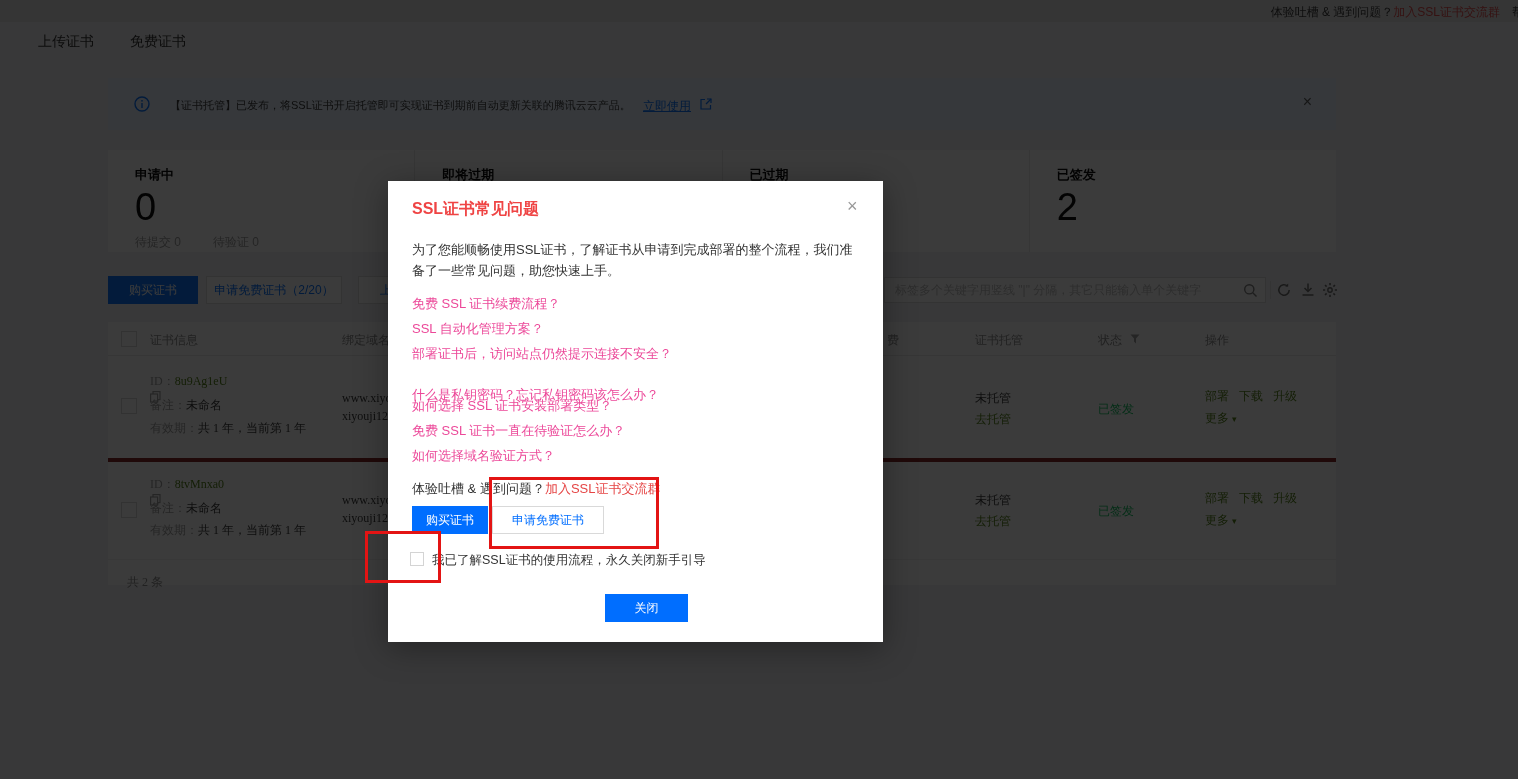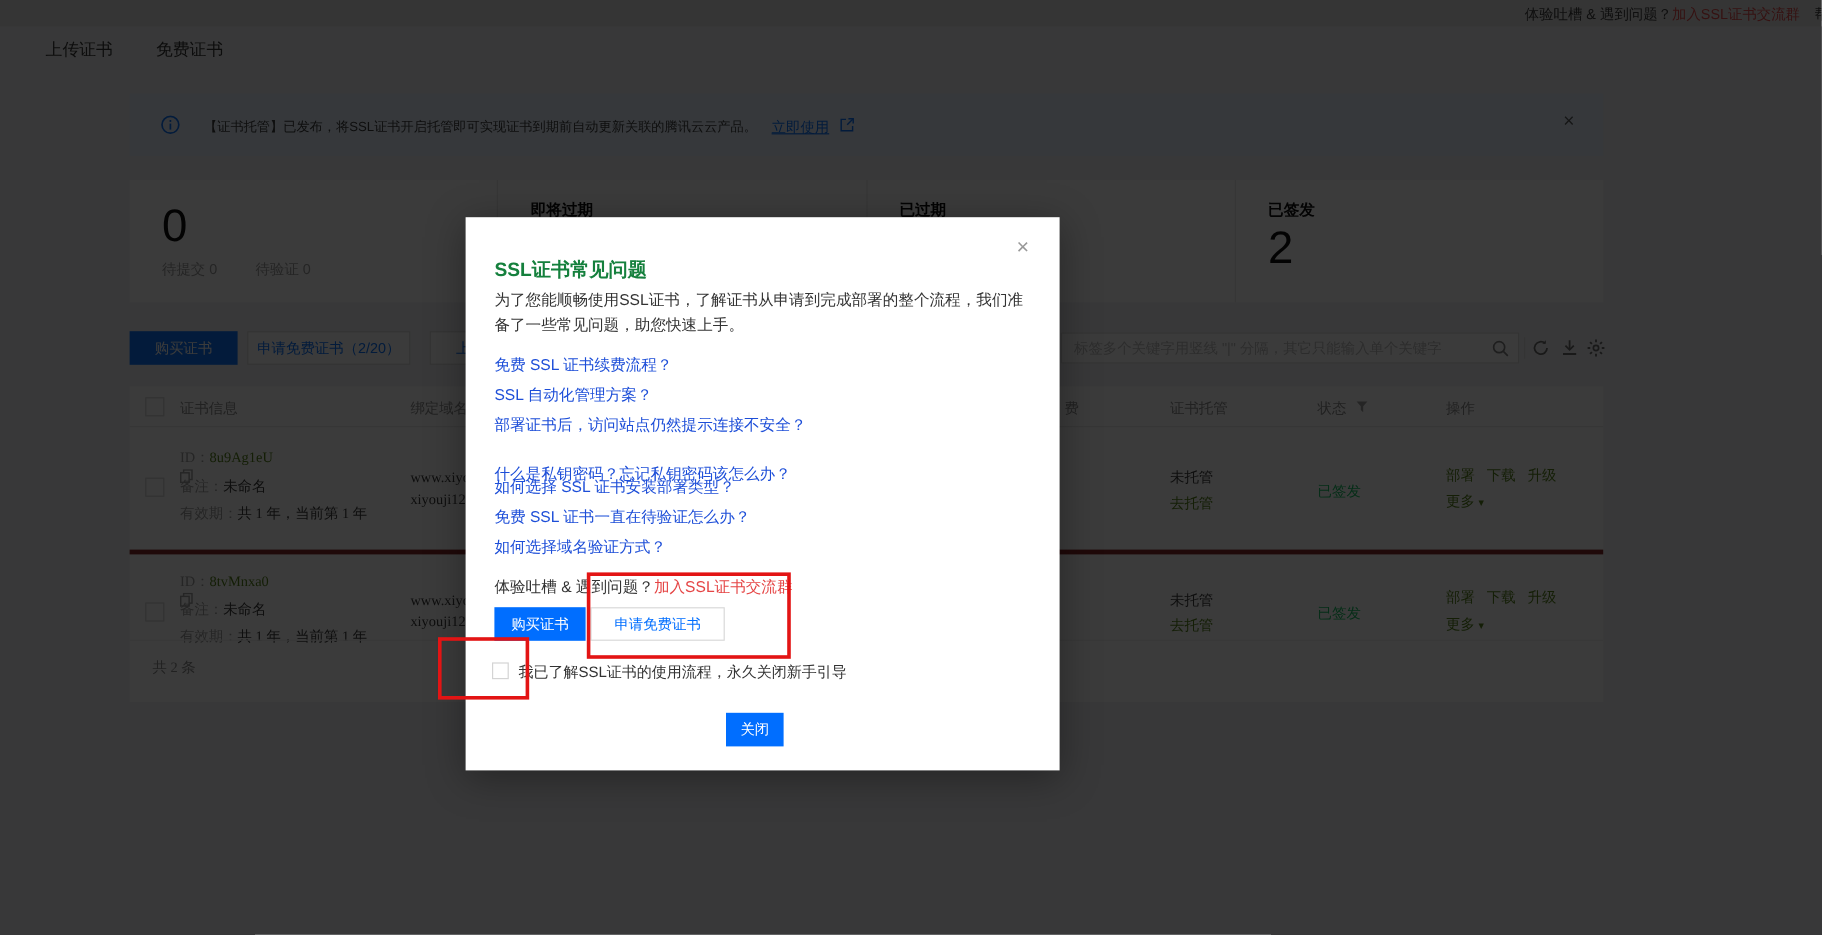--- a/index.html
+++ b/index.html
@@ -54,46 +54,46 @@
   .th{position:absolute;top:10px;font-size:12px;color:#888;}
   .checkbox{position:absolute;width:16px;height:16px;border:1px solid #d4d4d4;background:#fff;cursor:pointer;}
   .trow{position:absolute;left:0;right:0;}
   .row1{top:34px;height:102px;}
   .row2{top:136px;height:87px;border-top:4px solid #7f1d1d;}
   .cell{position:absolute;font-size:12px;white-space:nowrap;}
   .lab{color:#9b9b9b;} .val{color:#333;} .blue{color:#4d7c0f;cursor:pointer;text-decoration:none;}
   .green{color:#0abf5b;}
   .acts{display:flex;gap:10px;}
   .copy-ic{margin-left:5px;vertical-align:-2px;cursor:pointer;}
-  .tfoot{position:absolute;left:0;right:0;top:211px;height:40px;border-top:1px solid #efefef;}
+  .tfoot{position:absolute;left:0;right:0;top:237px;height:40px;border-top:1px solid #efefef;}
   .total{position:absolute;left:19px;top:14px;font-size:12px;color:#888;}
   .pager{position:absolute;right:12px;top:7px;display:flex;align-items:center;gap:2px;font-size:12px;color:#888;}
   .psize{color:#333;cursor:pointer;} .pcaret{color:#999;font-size:9px;margin:0 14px 0 3px;cursor:pointer;}
   .punit{margin-right:16px;}
   .pbtn{width:24px;height:26px;border:1px solid #e2e2e2;background:#fff;display:flex;align-items:center;
         justify-content:center;font-size:9px;color:#c0c0c0;cursor:pointer;}
   .pbox{width:60px;height:26px;border:1px solid #e2e2e2;background:#fff;display:flex;align-items:center;
         justify-content:center;font-size:12px;color:#333;}
   .psuffix{margin:0 8px;color:#666;}
 
   
   .overlay{position:absolute;inset:0;background:rgba(4,4,4,0.78);z-index:50;}
   .modal{position:absolute;left:388px;top:181px;width:495px;height:461px;background:#fff;z-index:100;
          box-shadow:0 6px 30px rgba(0,0,0,.35);}
-  .m-title{position:absolute;left:24px;top:18px;font-size:16px;font-weight:600;color:#15803d;margin-top:16px;}
+  .m-title{position:absolute;left:24px;top:18px;font-size:16px;font-weight:600;color:#ef4444;}
   .m-x{position:absolute;left:459px;top:16px;font-size:18px;color:#999;cursor:pointer;line-height:18px;}
   .m-intro{position:absolute;left:24px;top:58px;width:452px;font-size:13px;line-height:21px;color:#333;}
-  .faq{position:absolute;left:24px;font-size:13px;color:#1d4ed8;cursor:pointer;text-decoration:none;}
+  .faq{position:absolute;left:24px;font-size:13px;color:#ec4899;cursor:pointer;text-decoration:none;}
   .m-feedback{position:absolute;left:24px;top:299px;font-size:13px;color:#333;}
   .m-btn{position:absolute;height:28px;font-size:12px;display:flex;align-items:center;justify-content:center;cursor:pointer;}
   .m-buy{left:24px;top:325px;width:76px;background:#006eff;color:#fff;}
   .m-free{left:104px;top:325px;width:112px;background:#fff;border:1px solid #d9d9d9;color:#006eff;}
   .m-checkbox{position:absolute;left:22px;top:371px;width:14px;height:14px;border:1px solid #d4d4d4;background:#fff;cursor:pointer;}
   .m-checklabel{position:absolute;left:44px;top:371px;font-size:12.5px;color:#333;}
-  .m-closebtn{left:217px;top:413px;width:48px;background:#006eff;color:#fff;}
+  .m-closebtn{left:217px;top:413px;width:83px;background:#006eff;color:#fff;}
 
   
   .anno{position:absolute;border:3px solid #e31414;background:transparent;z-index:200;}
   .anno1{left:489px;top:477px;width:170px;height:72px;}
   .anno2{left:365px;top:531px;width:76px;height:52px;}
 
   svg{display:block;}
 </style>
 </head>
 <body>
@@ -124,20 +124,21 @@
           <path d="M10.5 7v4H1V1.5h4" fill="none" stroke="#006eff" stroke-width="1.2"></path>
           <path d="M7 1h4v4" fill="none" stroke="#006eff" stroke-width="1.2"></path>
           <path d="M11 1L6 6" stroke="#006eff" stroke-width="1.2"></path>
         </svg>
     </span>
     <span class="notice-close">×</span>
   </div>
 
   <div class="stats">
     <div class="stat">
+      <div class="stat-label">申请中</div>
       <div class="stat-value">0</div>
       <div class="stat-subs">
         <span>待提交 0</span>
         <span>待验证 0</span>
       </div>
     </div>
     <div class="stat">
       <div class="stat-label">即将过期</div>
       <div class="stat-value"></div>
     </div>

